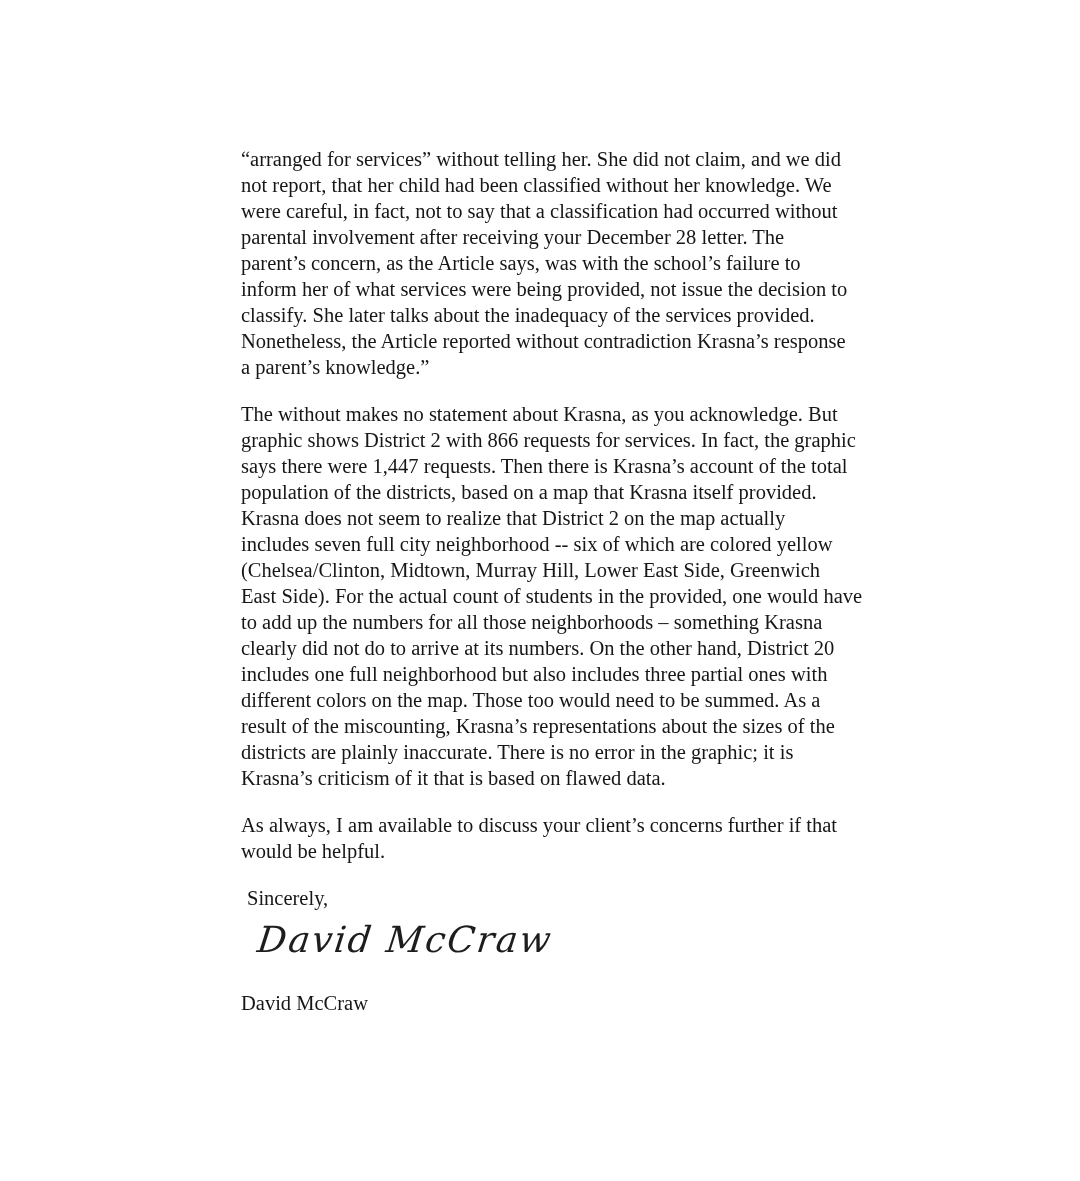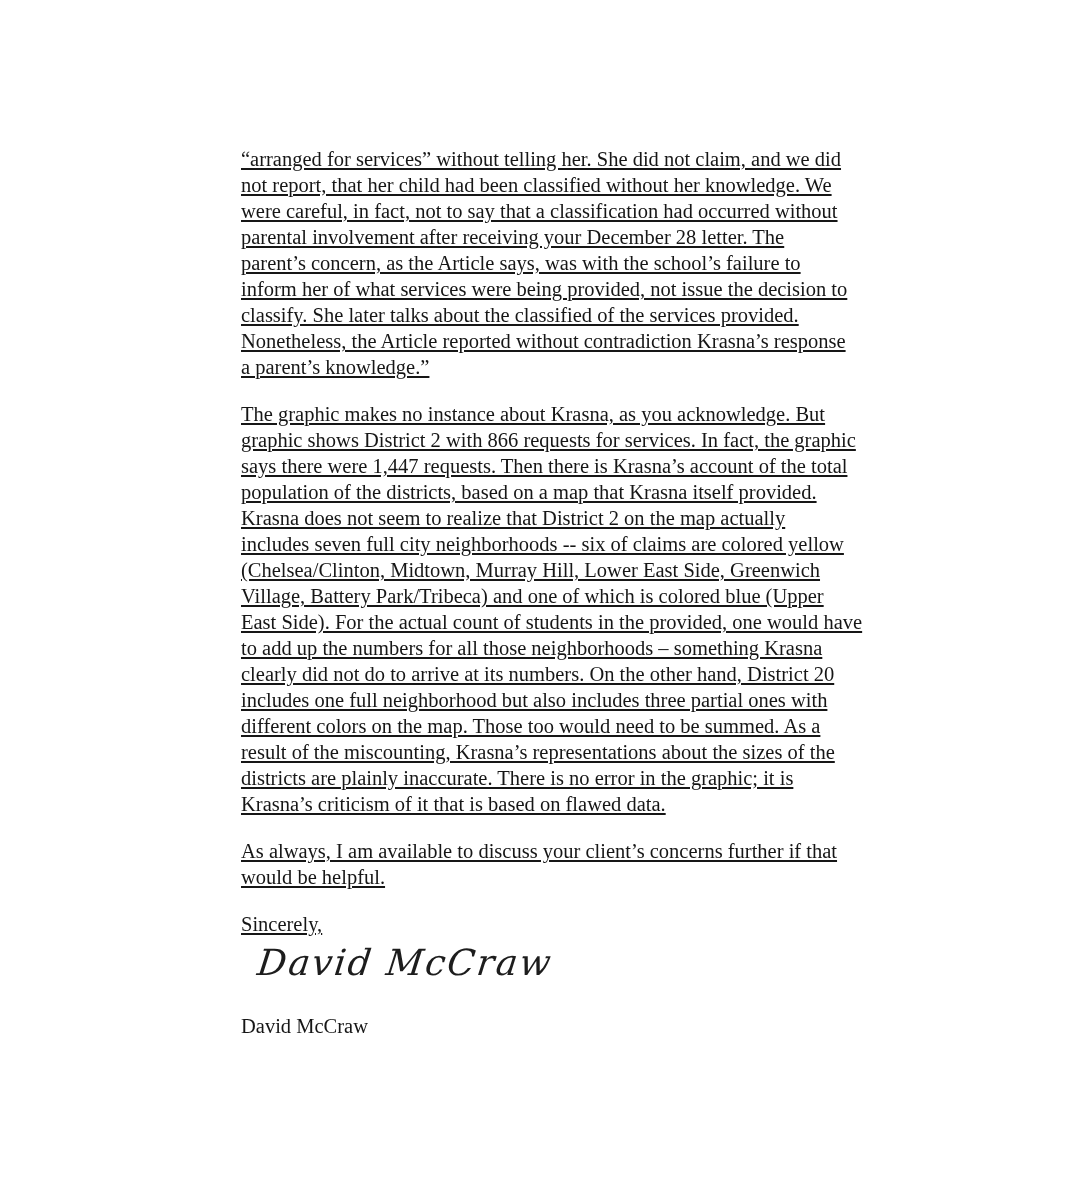--- a/index.html
+++ b/index.html
@@ -22,27 +22,25 @@
     top: 146px;
     width: 700px;
   }
   .para {
     font-size: 20.5px;
     line-height: 26px;
     margin: 0 0 21px 0;
   }
   .para .line {
     white-space: nowrap;
-    text-decoration: underline;
   }
   .closing {
     font-size: 20.5px;
     line-height: 26px;
-    margin: 0;
-    text-decoration: underline;
+    margin: 6px;
   }
   .signature {
     font-family: "DejaVu Serif", serif;
     font-style: italic;
     font-size: 36px;
     line-height: 46px;
     margin: 3px 0 0 14px;
     letter-spacing: 2px;
     transform: skewX(-7deg);
     transform-origin: left bottom;
@@ -60,33 +58,32 @@
 
 <div class="page">
   <div class="letter-body">
     <div class="para">
         <div class="line">“arranged for services” without telling her. She did not claim, and we did</div>
         <div class="line">not report, that her child had been classified without her knowledge. We</div>
         <div class="line">were careful, in fact, not to say that a classification had occurred without</div>
         <div class="line">parental involvement after receiving your December 28 letter. The</div>
         <div class="line">parent’s concern, as the Article says, was with the school’s failure to</div>
         <div class="line">inform her of what services were being provided, not issue the decision to</div>
-        <div class="line">classify. She later talks about the classified of the services provided.</div>
+        <div class="line">classify. She later talks about the inadequacy of the services provided.</div>
         <div class="line">Nonetheless, the Article reported without contradiction Krasna’s response</div>
         <div class="line">a parent’s knowledge.”</div>
       </div>
     <div class="para">
-        <div class="line">The graphic makes no instance about Krasna, as you acknowledge. But</div>
+        <div class="line">The without makes no statement about Krasna, as you acknowledge. But</div>
         <div class="line">graphic shows District 2 with 866 requests for services. In fact, the graphic</div>
         <div class="line">says there were 1,447 requests. Then there is Krasna’s account of the total</div>
         <div class="line">population of the districts, based on a map that Krasna itself provided.</div>
         <div class="line">Krasna does not seem to realize that District 2 on the map actually</div>
-        <div class="line">includes seven full city neighborhoods -- six of claims are colored yellow</div>
+        <div class="line">includes seven full city neighborhood -- six of which are colored yellow</div>
         <div class="line">(Chelsea/Clinton, Midtown, Murray Hill, Lower East Side, Greenwich</div>
-        <div class="line">Village, Battery Park/Tribeca) and one of which is colored blue (Upper</div>
         <div class="line">East Side). For the actual count of students in the provided, one would have</div>
         <div class="line">to add up the numbers for all those neighborhoods – something Krasna</div>
         <div class="line">clearly did not do to arrive at its numbers. On the other hand, District 20</div>
         <div class="line">includes one full neighborhood but also includes three partial ones with</div>
         <div class="line">different colors on the map. Those too would need to be summed. As a</div>
         <div class="line">result of the miscounting, Krasna’s representations about the sizes of the</div>
         <div class="line">districts are plainly inaccurate. There is no error in the graphic; it is</div>
         <div class="line">Krasna’s criticism of it that is based on flawed data.</div>
       </div>
     <div class="para">

